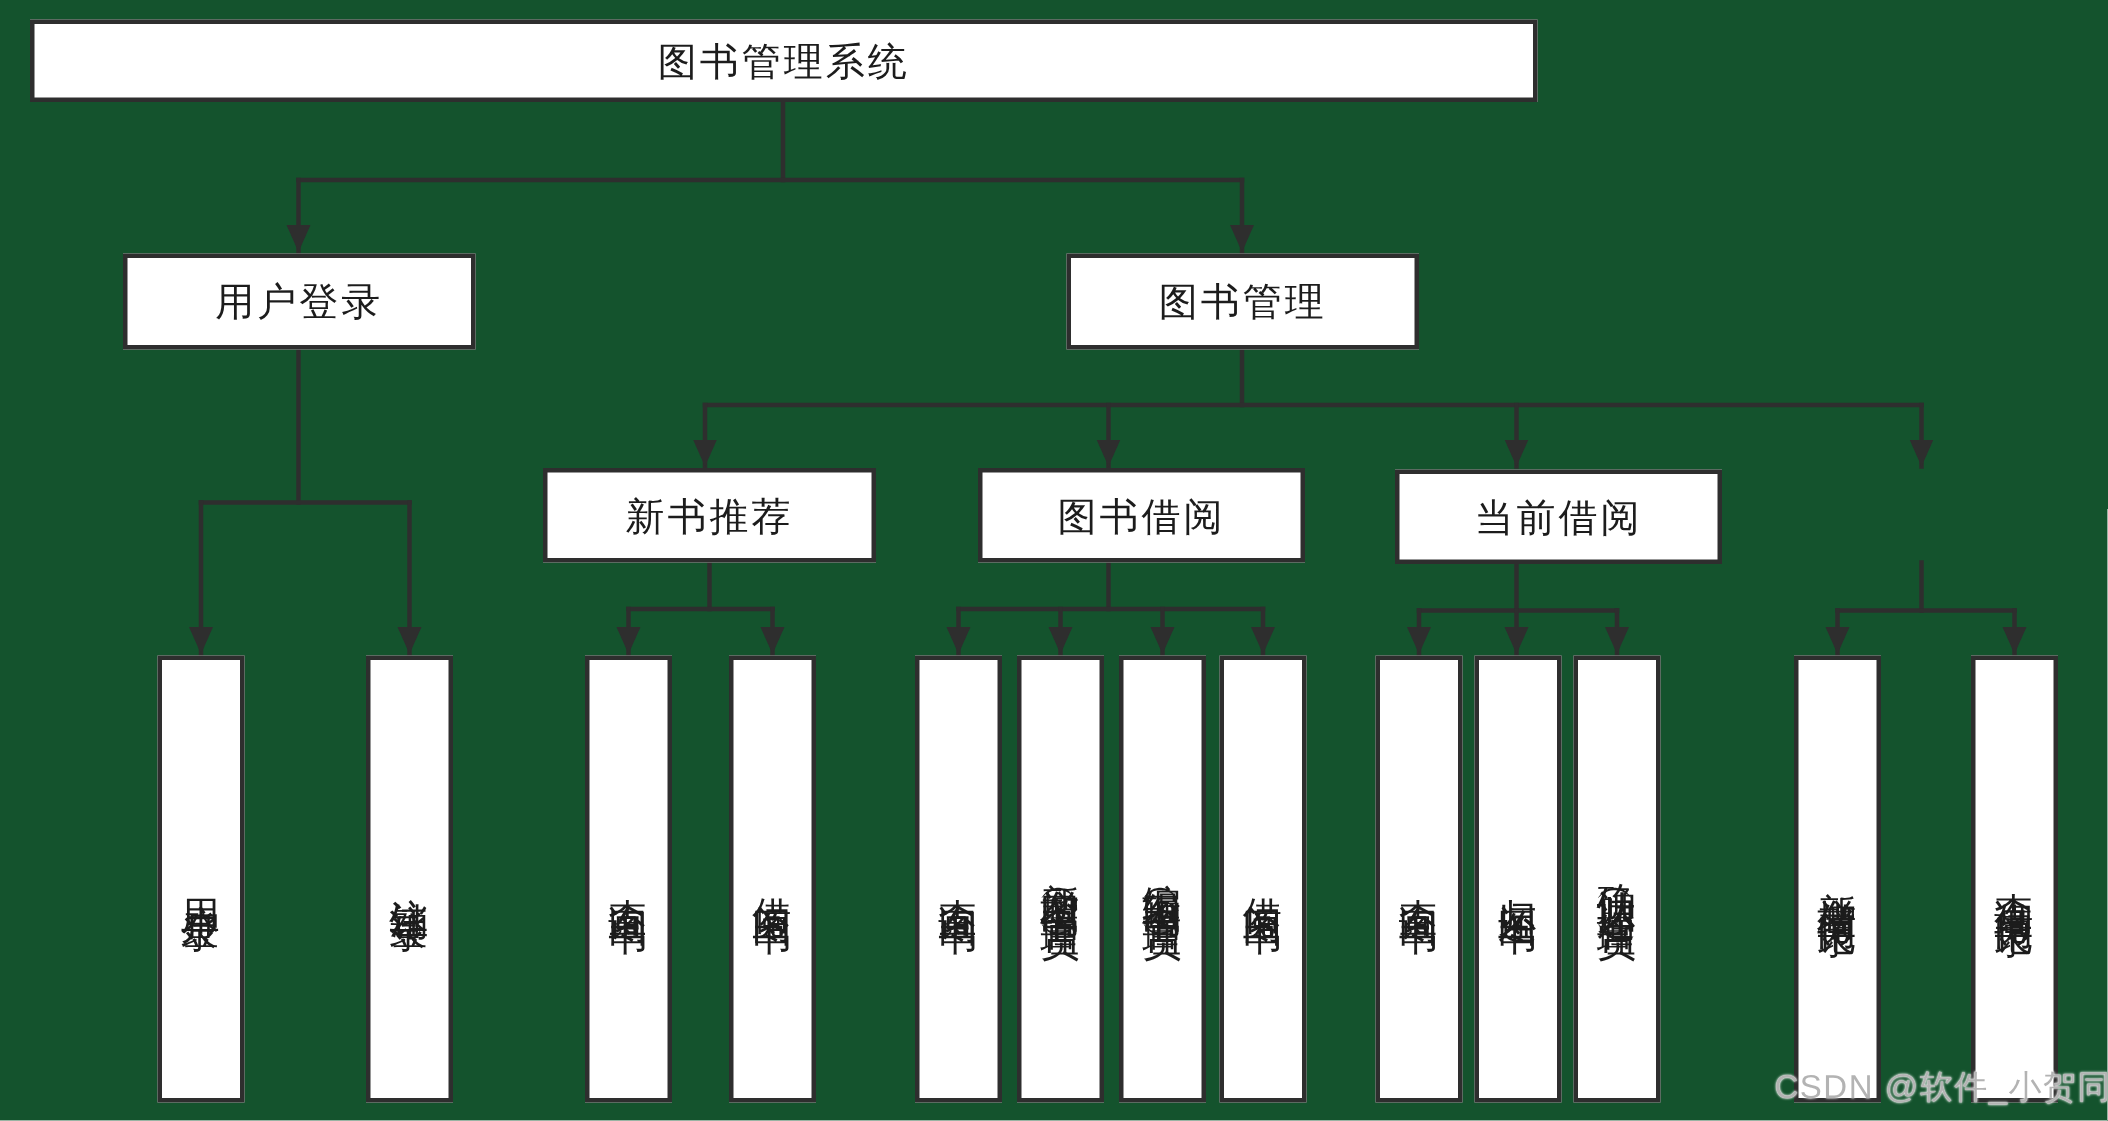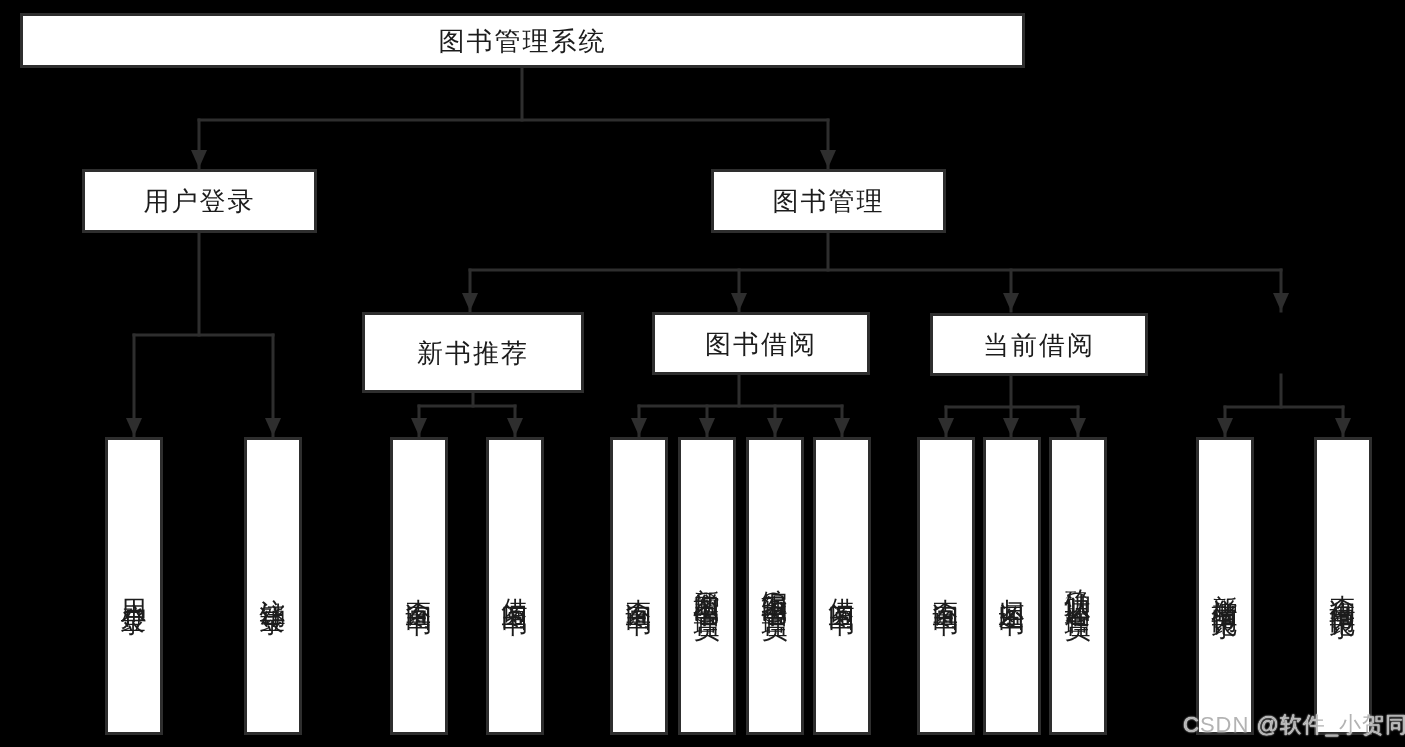--- a/index.html
+++ b/index.html
@@ -1,21 +1,21 @@
 <!DOCTYPE html>
 <html><head>
 <meta charset="utf-8">
 <style>
   * { margin: 0; padding: 0; box-sizing: border-box; }
   html, body { background: #ffffff; }
   .canvas {
     position: relative;
     width: 1405px;
     height: 747px;
-    background: #000000;
+    background: #14532d;
     font-family: "Liberation Sans", sans-serif;
     overflow: hidden;
   }
   svg.edges {
     position: absolute;
     left: 0; top: 0;
     width: 1405px; height: 747px;
     pointer-events: none;
   }
   .node {
@@ -105,21 +105,21 @@
       <line x1="1225" y1="407" x2="1225" y2="436" marker-end="url(#ah)"></line>
       <line x1="1343" y1="407" x2="1343" y2="436" marker-end="url(#ah)"></line>
     </g>
   </svg>
 
   <div class="node" style="left:20px; top:13px; width:1005px; height:55px;">图书管理系统</div>
 
   <div class="node" style="left:82px; top:169px; width:235px; height:64px;">用户登录</div>
   <div class="node" style="left:711px; top:169px; width:235px; height:64px;">图书管理</div>
 
-  <div class="node" style="left:362px; top:312px; width:222px; height:81px;">新书推荐</div>
+  <div class="node" style="left:362px; top:312px; width:222px; height:63px;">新书推荐</div>
   <div class="node" style="left:652px; top:312px; width:218px; height:63px;">图书借阅</div>
   <div class="node" style="left:902px; top:313px; width:218px; height:63px;margin-left:28px;">当前借阅</div>
 
   <div class="node v" style="left:105px;">用户登录</div>
   <div class="node v" style="left:244px;">注销登录</div>
 
   <div class="node v" style="left:390px;">查询图书</div>
   <div class="node v" style="left:486px;">借阅图书</div>
 
   <div class="node v" style="left:610px;">查询图书</div>

